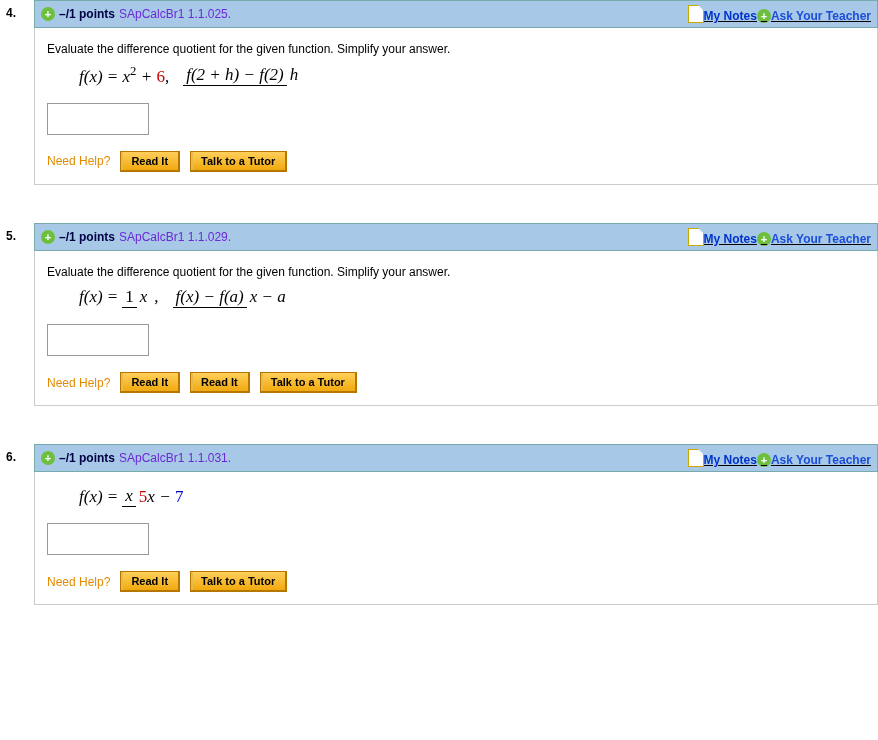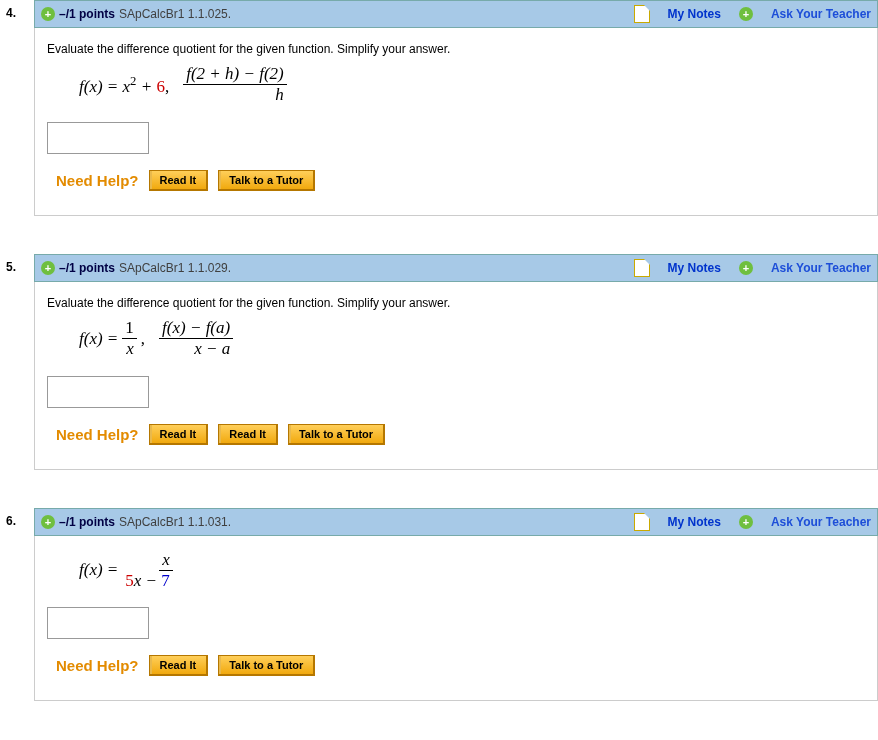--- a/index.html
+++ b/index.html
@@ -36,81 +36,79 @@
     width:14px; height:14px;
     border-radius:50%;
     background:#6fbf3f;
     color:#fff;
     font-weight:bold;
     text-align:center;
     line-height:14px;
     font-size:11px;
   }
   .points { color:#004; }
-  .qref { font-weight:normal; color:#404040; }
-  .hright { display:flex; align-items:center; gap:18px; }
+  .qref { font-weight:normal; color:#6d28d9; }
+  .hright { display:flex; align-items:flex-end; gap:0;text-decoration:underline; }
   .note-icon {
     display:inline-block;
     width:14px; height:16px;
     background:#fff;
     border:1px solid #c9a900;
     position:relative;
   }
   .note-icon::after{
     content:"";
     position:absolute;
     right:-1px; top:-1px;
     border:3px solid transparent;
     border-right-color:#a7c9e7;
     border-top-color:#a7c9e7;
   }
   .mynotes { color:#0033cc; font-weight:bold; }
   .askteacher { color:#1d4ed8; font-weight:bold; }
   .qbody {
     border:1px solid #ccc;
     border-top:none;
-    padding: 14px 12px 24px 12px;
+    padding: 14px 12px 12px 12px;
     flex:1;
   }
   .prompt { margin-bottom:8px; }
   .math-line {
     font-family: "Times New Roman", serif;
     font-style: italic;
     font-size: 17px;
     display:flex;
     align-items:center;
     gap:14px;
     padding-left: 32px;
     margin-bottom: 12px;
   }
   .upright { font-style: normal; }
   .frac {
     display:inline-flex;
-    flex-direction:column;
-    align-items:flex-end;
+    align-items:center;
     font-style: italic;
   }
   .frac .num { border-bottom:1px solid #000; padding:0 3px; line-height:1.2; }
   .frac .den { padding:0 3px; line-height:1.2; }
   .answer-box {
     width: 96px;
     height: 26px;
     border:1px solid #999;
     background:#fff;
     margin: 4px 0 16px 0;
     padding:2px;
     font-family:inherit;
     font-size:12px;
   }
   .help-row { display:flex; align-items:center; gap:10px; }
   .need-help {
     color:#e38b00;
-    font-size:15px;
-    font-weight:bold;
-    margin-left:9px;
+    font-size:12px;
+    font-weight:normal;
   }
   .help-btn {
     background: linear-gradient(#ffcf5a, #f1a90e);
     border:1px solid #b57700;
     border-right-width:2px;
     border-bottom-width:2px;
     font-weight:bold;
     font-size:11px;
     padding:3px 10px;
     font-family:inherit;

